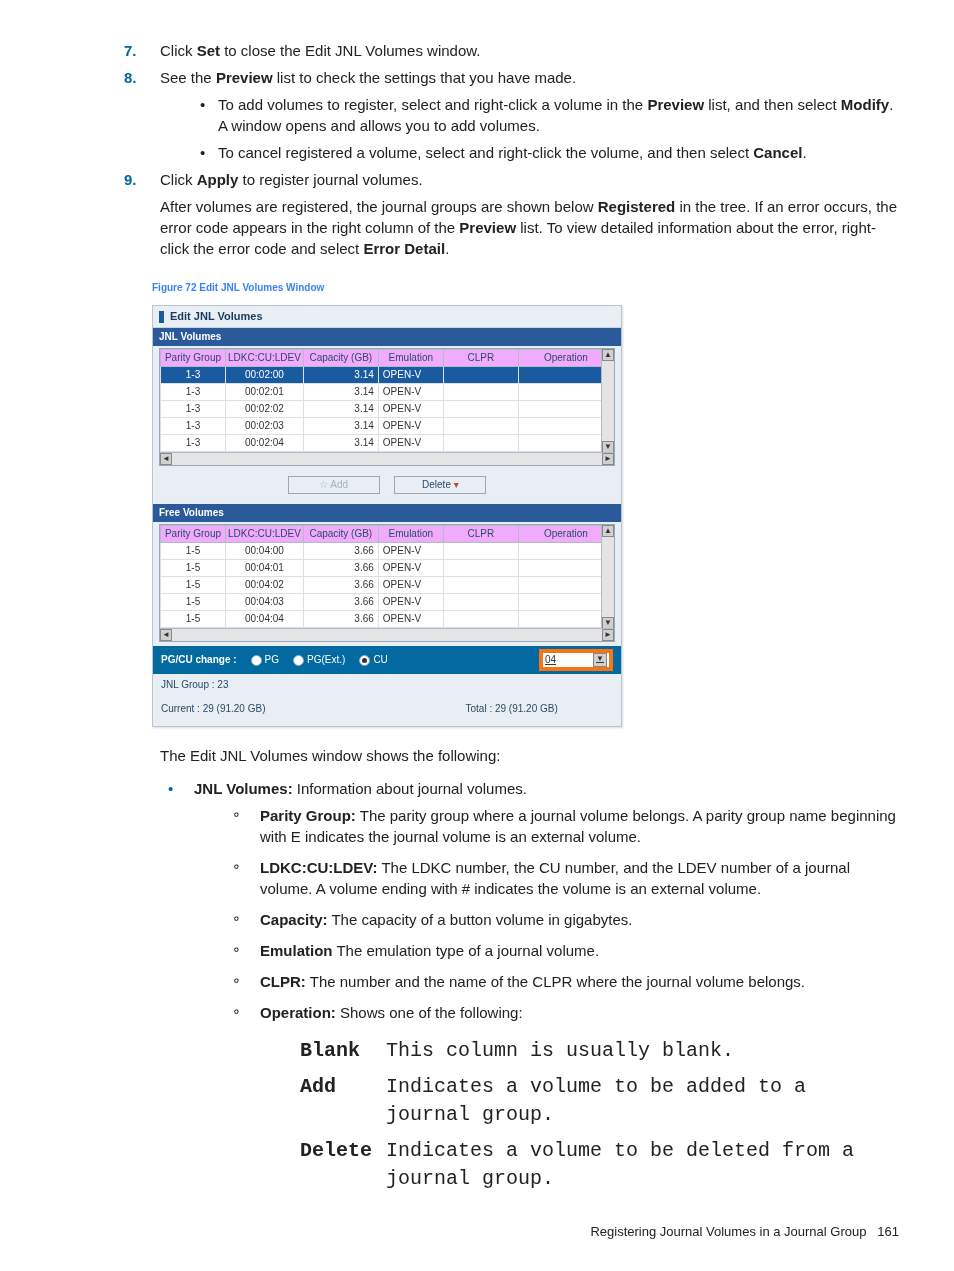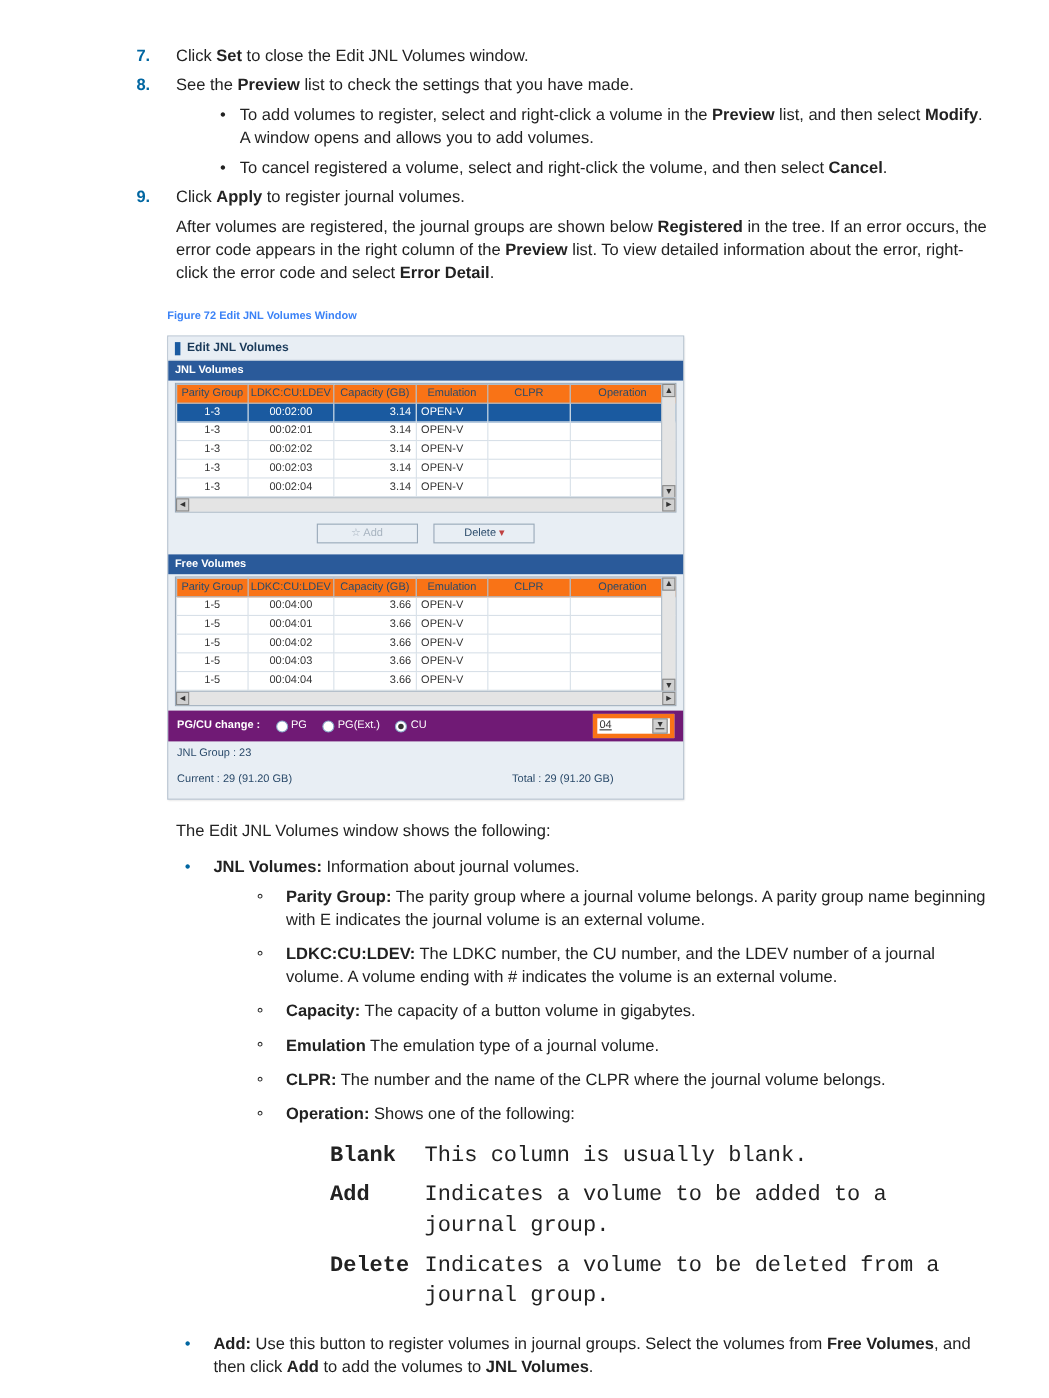--- a/index.html
+++ b/index.html
@@ -129,21 +129,21 @@
     border: 1px solid #98a8b8;
     position: relative;
   }
   table.grid {
     width: 100%;
     border-collapse: collapse;
     font-size: 10px;
     color: #333;
   }
   table.grid th {
-    background: #f97316;
+    background: #f0abfc;
     border: 1px solid #b0bcc8;
     padding: 1px 2px;
     font-weight: normal;
     color: #2a4a6a;
     white-space: nowrap;
   }
   table.grid td {
     border: 1px solid #d8e0e8;
     padding: 1px 4px;
     text-align: center;
@@ -186,21 +186,21 @@
     padding: 1px 10px;
     background: #e8eef4;
     border: 1px solid #98a8b8;
     font-size: 10px;
     margin: 0 6px;
     text-align: center;
     color: #2a4a6a;
   }
   .win-btn.disabled { color: #a8b4c0; }
   .pgcu-row {
-    background: #701a75;
+    background: #0369a1;
     color: #fff;
     padding: 3px 8px;
     display: flex;
     align-items: center;
     gap: 14px;
     font-size: 10px;
   }
   .radio {
     display: inline-flex;
     align-items: center;
@@ -497,20 +497,17 @@
               </tr>
               <tr>
                 <td>Delete</td>
                 <td>Indicates a volume to be deleted from a journal group.</td>
               </tr>
             </tbody>
         </table>
       </li>
     </ul>
   </li>
-  <li>
-    <b>Add:</b><span> Use this button to register volumes in journal groups. Select the volumes from </span><b>Free Volumes</b><span>, and then click </span><b>Add</b><span> to add the volumes to </span><b>JNL Volumes</b><span>.</span>
-  </li>
 </ul>
 
 <div class="footer">
   <span>Registering Journal Volumes in a Journal Group</span>&nbsp;&nbsp;&nbsp;<span>161</span>
 </div>
 
 </body></html>

